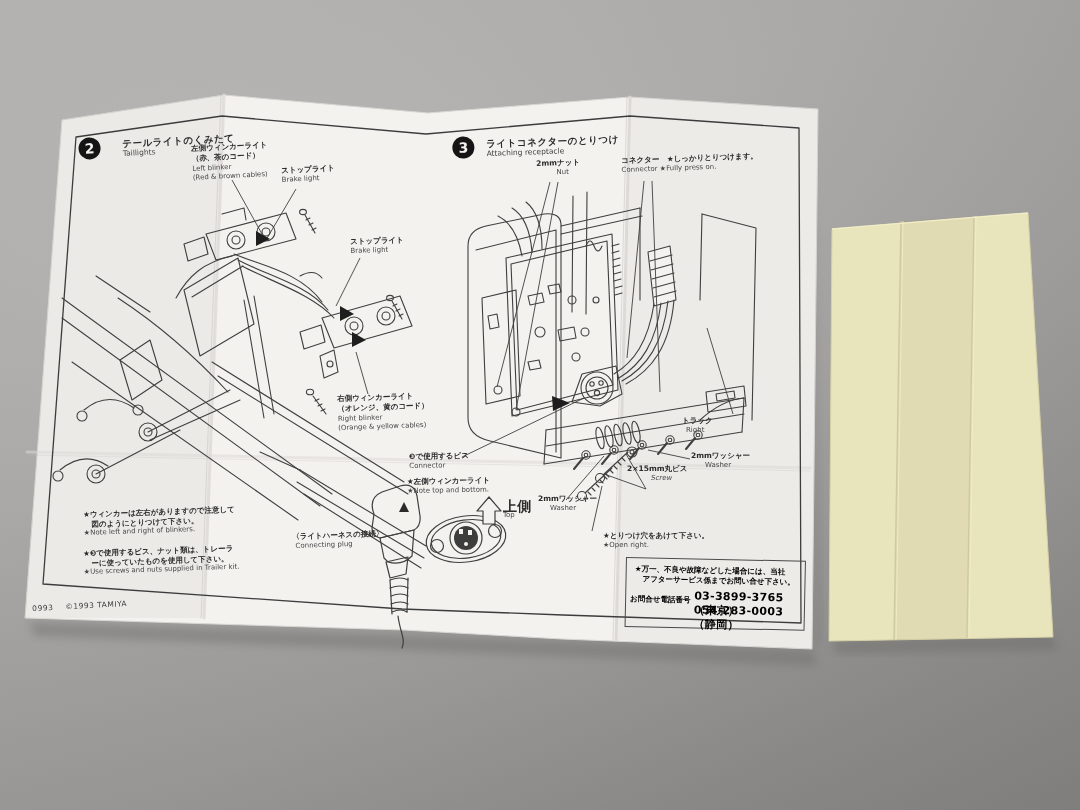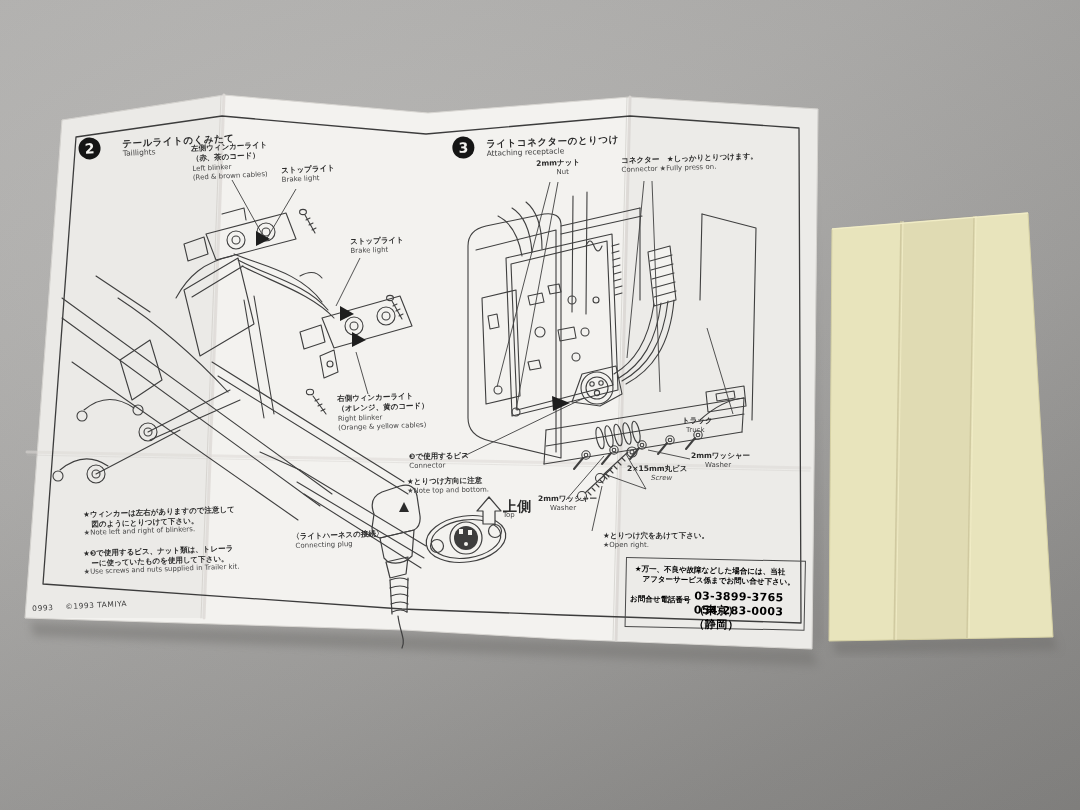--- a/index.html
+++ b/index.html
@@ -348,40 +348,40 @@
     <span class="ln en" style="padding-left:20px;">Nut</span>
   </div>
 
   <div class="lbl r-2" style="left:621px;top:156px;">
     <span class="ln jps">コネクター　★しっかりとりつけます。</span>
     <span class="ln en">Connector ★Fully press on.</span>
   </div>
 
   <div class="lbl r0" style="left:682px;top:416px;">
     <span class="ln jps">トラック</span>
-    <span class="ln en" style="padding-left:4px;">Truck</span>
+    <span class="ln en" style="padding-left:4px;">Right</span>
   </div>
 
   <div class="lbl r0" style="left:691px;top:451px;">
     <span class="ln jps">2mmワッシャー</span>
     <span class="ln en" style="padding-left:14px;">Washer</span>
   </div>
 
   <div class="lbl r0" style="left:627px;top:464px;">
     <span class="ln jps">2×15mm丸ビス</span>
     <span class="ln en" style="padding-left:24px;font-style:italic;">Screw</span>
   </div>
 
   <div class="lbl r-1" style="left:409px;top:452px;">
     <span class="ln jps">❸で使用するビス</span>
     <span class="ln en">Connector</span>
   </div>
 
   <div class="lbl r-1" style="left:407px;top:477px;">
-    <span class="ln jps">★とりつけ方向に注意</span>
+    <span class="ln jps">★左側ウィンカーライト</span>
     <span class="ln en">★Note top and bottom.</span>
   </div>
 
   <div class="lbl toplbl r0" style="left:503px;top:501px;">
     <span class="ln jp">上側</span>
     <span class="ln en">Top</span>
   </div>
 
   <div class="lbl r0" style="left:538px;top:494px;">
     <span class="ln jps">2mmワッシャー</span>

